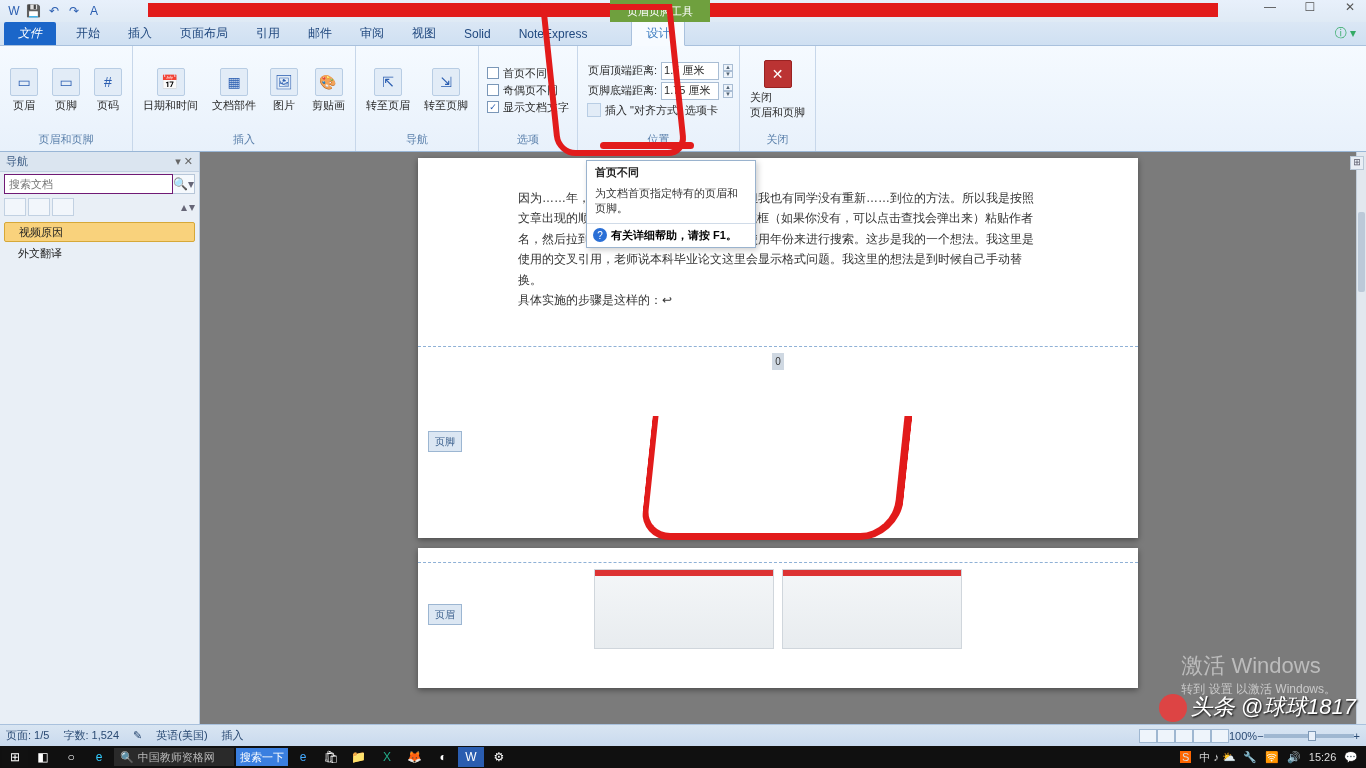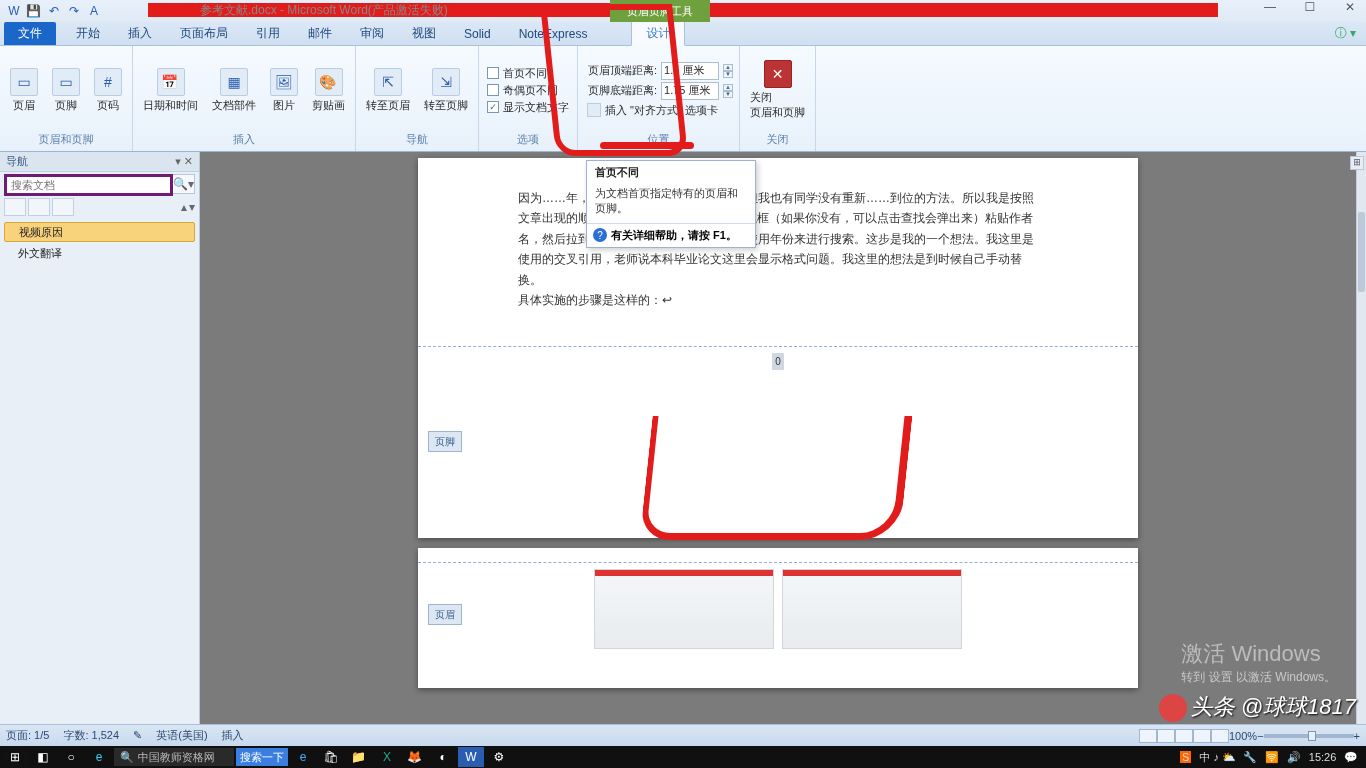--- a/index.html
+++ b/index.html
@@ -11,21 +11,21 @@
 .qat .ic { width: 16px; height: 16px; display:inline-flex; align-items:center; justify-content:center; color:#2a5db0; }
 .redstrip { position:absolute; left:148px; right:148px; top:3px; height:14px; background:#e21b1b; }
 .title-center { position:absolute; left:200px; top:2px; color:#888; font-size:12px; }
 .contextual-tab { position:absolute; left:610px; top:0; height:22px; width:100px; background:#6fa03e; color:#fff; font-size:11px; text-align:center; line-height:22px; z-index:2; }
 .winbtns { position:absolute; right:6px; top:0; display:flex; gap:20px; color:#555; }
 .winbtns span { width:20px; text-align:center; }
 
 
 .tabs { height: 24px; background: linear-gradient(#dbe7f5,#cfe0f2); display:flex; align-items:center; padding-left:4px; gap:0; border-bottom:1px solid #a9c1dd; }
 .tab { padding: 3px 14px; color:#21497f; font-size:12px; cursor:default; }
-.tab.file { background:#1b66c9; color:#fff; border-radius:2px 2px 0 0; margin-right:6px; }
+.tab.file { background:#1b66c9; color:#fff; border-radius:2px 2px 0 0; margin-right:6px;font-style:italic; }
 .tab.active { background:#f7fbff; border:1px solid #a9c1dd; border-bottom-color:#f7fbff; color:#3a7abf; }
 .tabs .help { margin-left:auto; margin-right:10px; color:#3a6; }
 
 
 .ribbon { height: 106px; background: linear-gradient(#f5faff,#e8f1fb); border-bottom:1px solid #99b6d6; display:flex; }
 .group { border-right:1px solid #c7d7ea; display:flex; flex-direction:column; justify-content:flex-end; align-items:center; padding:4px 6px 2px; }
 .group-body { flex:1; display:flex; align-items:center; gap:6px; }
 .group-label { color:#5b80ab; font-size:11px; padding:2px 0; text-align:center; width:100%; }
 .bigbtn { display:flex; flex-direction:column; align-items:center; gap:2px; padding:2px 4px; }
 .bigbtn .icon { width:28px; height:28px; background:#e2ecf7; border:1px solid #b8cde4; border-radius:2px; display:flex; align-items:center; justify-content:center; font-size:14px; color:#2a5db0; }
@@ -53,21 +53,21 @@
 .tooltip .tt-head { font-weight:bold; padding:4px 8px; color:#222; }
 .tooltip .tt-body { padding:2px 8px 6px; color:#333; line-height:1.4; }
 .tooltip .tt-foot { border-top:1px solid #d0dbe8; padding:4px 6px; display:flex; align-items:center; gap:4px; }
 .tooltip .tt-foot .helpic { width:14px; height:14px; background:#2a6fd6; color:#fff; border-radius:50%; display:inline-flex; align-items:center; justify-content:center; font-size:10px; }
 
 
 .navpane { position:absolute; left:0; top:152px; width:200px; bottom:44px; background:#e9eff6; border-right:1px solid #b9cadd; display:flex; flex-direction:column; }
 .nav-head { height:20px; background:#dbe5f0; border-bottom:1px solid #c2d1e2; display:flex; align-items:center; padding:0 6px; font-size:11px; color:#3a5a82; }
 .nav-head .pin { margin-left:auto; color:#666; }
 .nav-search { height:24px; padding:2px 4px; display:flex; }
-.nav-search input { flex:1; border:3px solid #701a75; height:20px; font-size:11px; padding:8px 4px; }
+.nav-search input { flex:1; border:1px solid #701a75; height:20px; font-size:11px; padding:8px 4px; }
 .nav-search .mag { width:22px; height:20px; border:1px solid #b7c6d8; border-left:none; background:#f5f9fd; display:flex; align-items:center; justify-content:center; color:#667; }
 .nav-views { height:22px; display:flex; gap:2px; padding:2px 4px; }
 .nav-views .vbtn { width:22px; height:18px; border:1px solid #c2d1e2; background:#f2f6fb; }
 .nav-views .arrows { margin-left:auto; display:flex; gap:2px; color:#667; align-items:center; }
 .nav-list { padding:4px; display:flex; flex-direction:column; gap:1px; }
 .nav-item { height:20px; padding:2px 14px; font-size:11px; color:#222; display:flex; align-items:center; }
 .nav-item.sel { background:#f9d27c; border:1px solid #d6a838; border-radius:2px; }
 
 
 .docarea { position:absolute; left:200px; top:152px; right:10px; bottom:44px; background:#7b7b7b; overflow:hidden; }
@@ -80,21 +80,21 @@
 .doc-red { color:#c00; }
 .footerlabel { position:absolute; left:10px; bottom:86px; background:#dce7f3; border:1px solid #9cb6d2; color:#3a5f8c; font-size:10px; padding:1px 6px; }
 .headerlabel { position:absolute; left:10px; top:56px; background:#dce7f3; border:1px solid #9cb6d2; color:#3a5f8c; font-size:10px; padding:1px 6px; }
 .dashline { border-top:1px dashed #8fb1d6; height:0; margin:6px -100px; }
 .page.second { min-height:140px; padding-top:44px; }
 .page.second .shots { display:flex; gap:8px; justify-content:center; }
 .shot { width:180px; height:80px; background:linear-gradient(#f4f6f8,#e8ecef); border:1px solid #d0d6dc; position:relative; }
 .shot::before { content:""; position:absolute; left:0; right:0; top:0; height:6px; background:#d33; }
 
 
-.watermark { position:absolute; right:30px; bottom:82px; color:#bcbcbc; font-size:22px; z-index:5;margin-left:20px; }
+.watermark { position:absolute; right:30px; bottom:70px; color:#bcbcbc; font-size:22px; z-index:5;margin-left:20px; }
 .watermark small { display:block; font-size:12px; color:#cacaca; }
 .credit { position:absolute; right:10px; bottom:46px; color:#fff; font-size:22px; font-style:italic; text-shadow:1px 1px 2px #000; z-index:60; }
 .credit .avatar { display:inline-block; width:28px; height:28px; border-radius:50%; background:#d44; vertical-align:middle; margin-right:4px; }
 
 
 .statusbar { position:absolute; left:0; right:0; bottom:22px; height:22px; background:linear-gradient(#d9e5f2,#c9daee); border-top:1px solid #a9c1dd; display:flex; align-items:center; font-size:11px; color:#2a4a73; padding:0 6px; gap:14px; }
 .statusbar .right { margin-left:auto; display:flex; align-items:center; }
 .zoom-slider { width:90px; height:4px; background:#9fb7d1; position:relative; }
 .zoom-slider .knob { position:absolute; left:44px; top:-3px; width:8px; height:10px; background:#e8f0fa; border:1px solid #7d98b6; }
 .viewbtn { width:18px; height:14px; border:1px solid #9fb7d1; background:#eef4fb; }
@@ -113,21 +113,20 @@
 
 <div class="titlebar">
   <div class="qat">
     <span class="ic">W</span>
     <span class="ic">💾</span>
     <span class="ic">↶</span>
     <span class="ic">↷</span>
     <span class="ic">A</span>
   </div>
   <div class="redstrip"></div>
-  <div class="title-center">参考文献.docx - Microsoft Word(产品激活失败)</div>
   <div class="contextual-tab">页眉页脚工具</div>
   <div class="winbtns">
     <span>—</span>
     <span>☐</span>
     <span>✕</span>
   </div>
 </div>
 
 <div class="tabs">
   <div class="tab file">文件</div>

